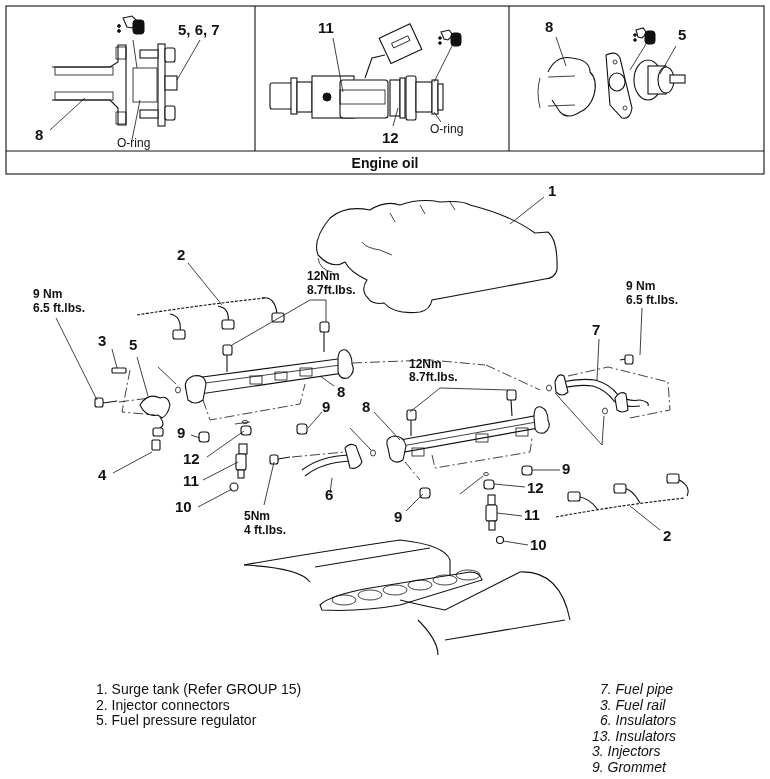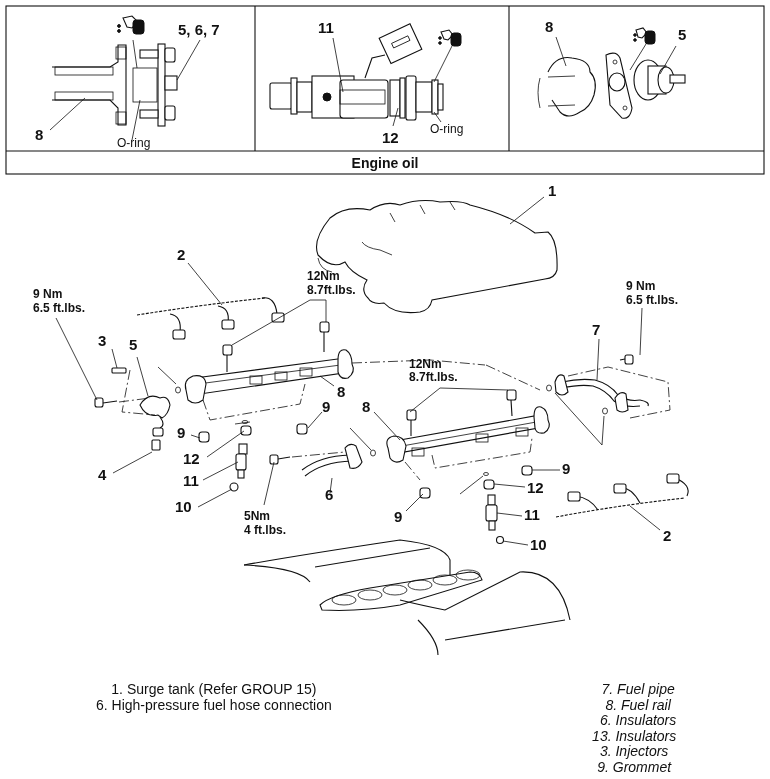--- a/index.html
+++ b/index.html
@@ -10,21 +10,21 @@
   .torque { font-family: "Liberation Sans", sans-serif; font-weight: bold; font-size: 12px; fill: #111; }
   .small { font-family: "Liberation Sans", sans-serif; font-size: 12px; fill: #111; }
   .caption { font-family: "Liberation Sans", sans-serif; font-weight: bold; font-size: 14px; fill: #111; }
   .ln { stroke: #111; stroke-width: 1.1; fill: none; }
   .thin { stroke: #111; stroke-width: 0.8; fill: none; }
   .dash { stroke: #111; stroke-width: 0.8; fill: none; stroke-dasharray: 10 3 2 3; }
   .part { stroke: #111; stroke-width: 1.1; fill: #fff; }
   .dark { stroke: #111; stroke-width: 1; fill: #111; }
   .legend { position: absolute; font-family: "Liberation Sans", sans-serif; font-size: 14px;
             line-height: 15.5px; color: #111; }
-  .legend div { white-space: nowrap; text-align: center; }
+  .legend div { white-space: nowrap; }
   #legend-left { left: 96px; top: 682px; }
   #legend-right { left: 592px; top: 682px; text-align: left; font-style: italic; }
 </style>
 </head>
 <body>
 
 <svg id="diagram" viewBox="0 0 770 779" xmlns="http://www.w3.org/2000/svg">
 
   <g>
     <rect x="6" y="6" width="758" height="168" class="ln"></rect>
@@ -340,22 +340,23 @@
     <ellipse cx="445" cy="580" rx="12" ry="5" class="thin"></ellipse>
     <ellipse cx="468" cy="575" rx="12" ry="5" class="thin"></ellipse>
     <path d="M400 600 Q420 605 445 610 L520 572 Q560 570 570 620" class="ln"></path>
     <path d="M418 620 Q438 640 438 655" class="ln"></path>
     <path d="M445 640 L565 620" class="ln"></path>
   </g>
 </svg>
 
 <div id="legend-left" class="legend">
   <div>1. Surge tank (Refer GROUP 15)</div>
-  <div>6. High-pressure fuel hose connection</div>
+  <div>2. Injector connectors</div>
+  <div>5. Fuel pressure regulator</div>
 </div>
 <div id="legend-right" class="legend">
   <div style="padding-left:8px">7. Fuel pipe</div>
-  <div style="padding-left:8px">8. Fuel rail</div>
+  <div style="padding-left:8px">3. Fuel rail</div>
   <div style="padding-left:8px">6. Insulators</div>
   <div>13. Insulators</div>
   <div>3. Injectors</div>
   <div>9. Grommet</div>
 </div>
 
 </body></html>

